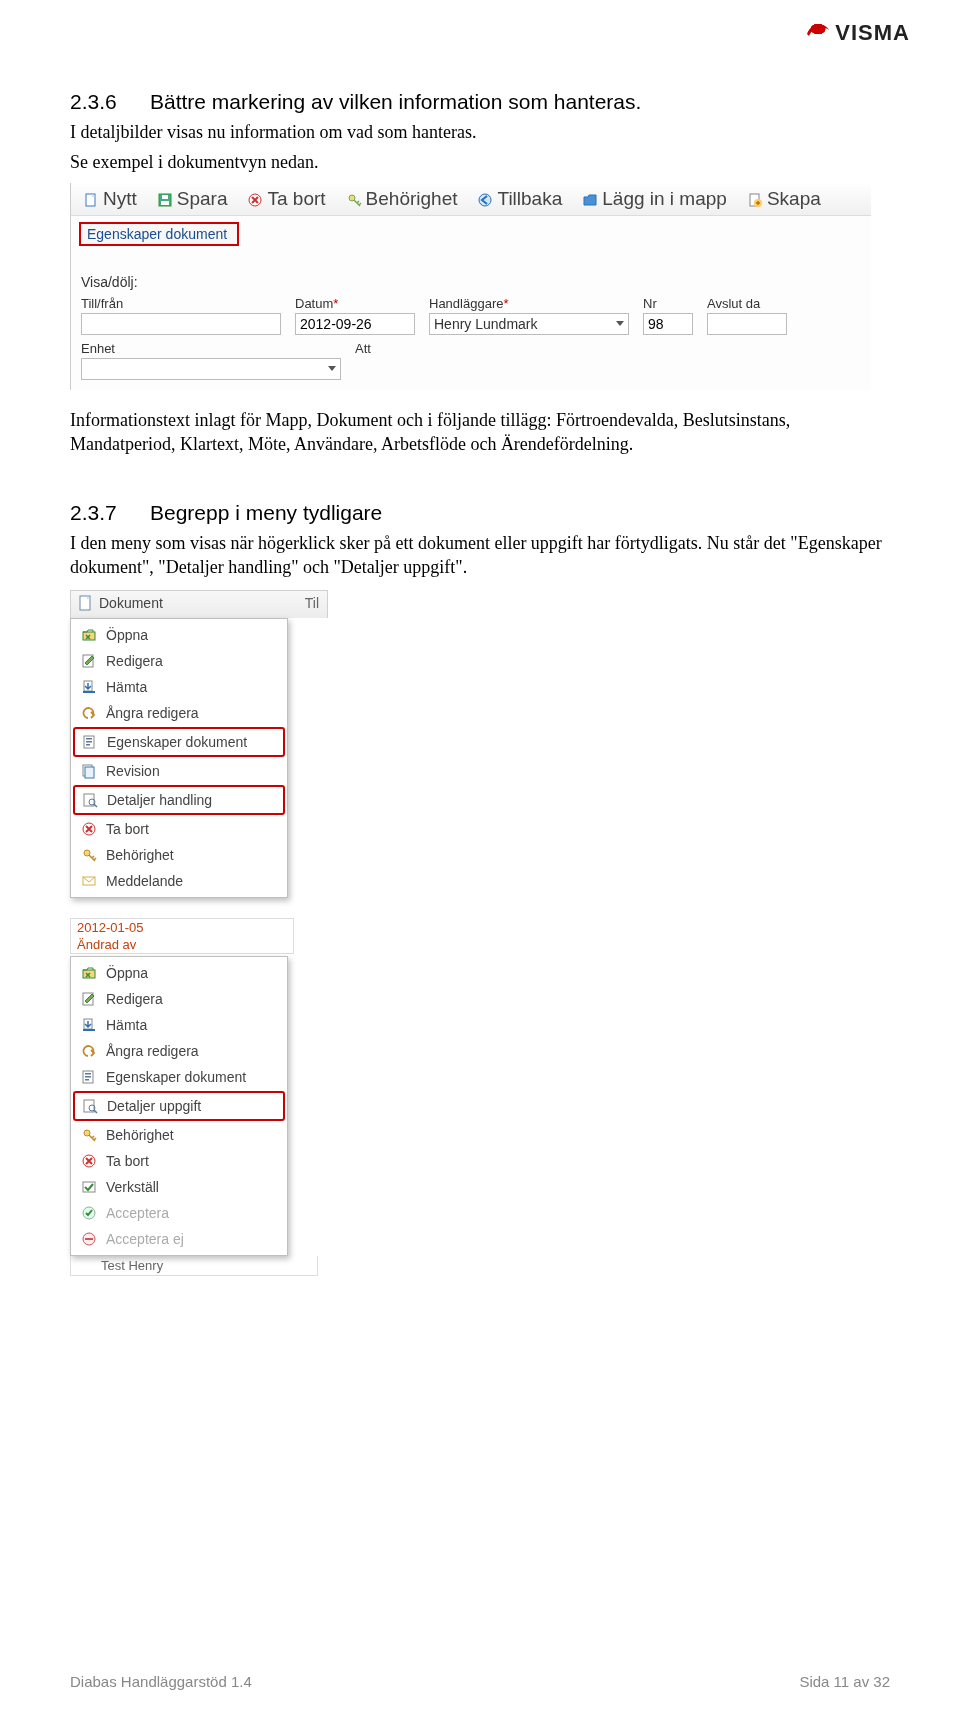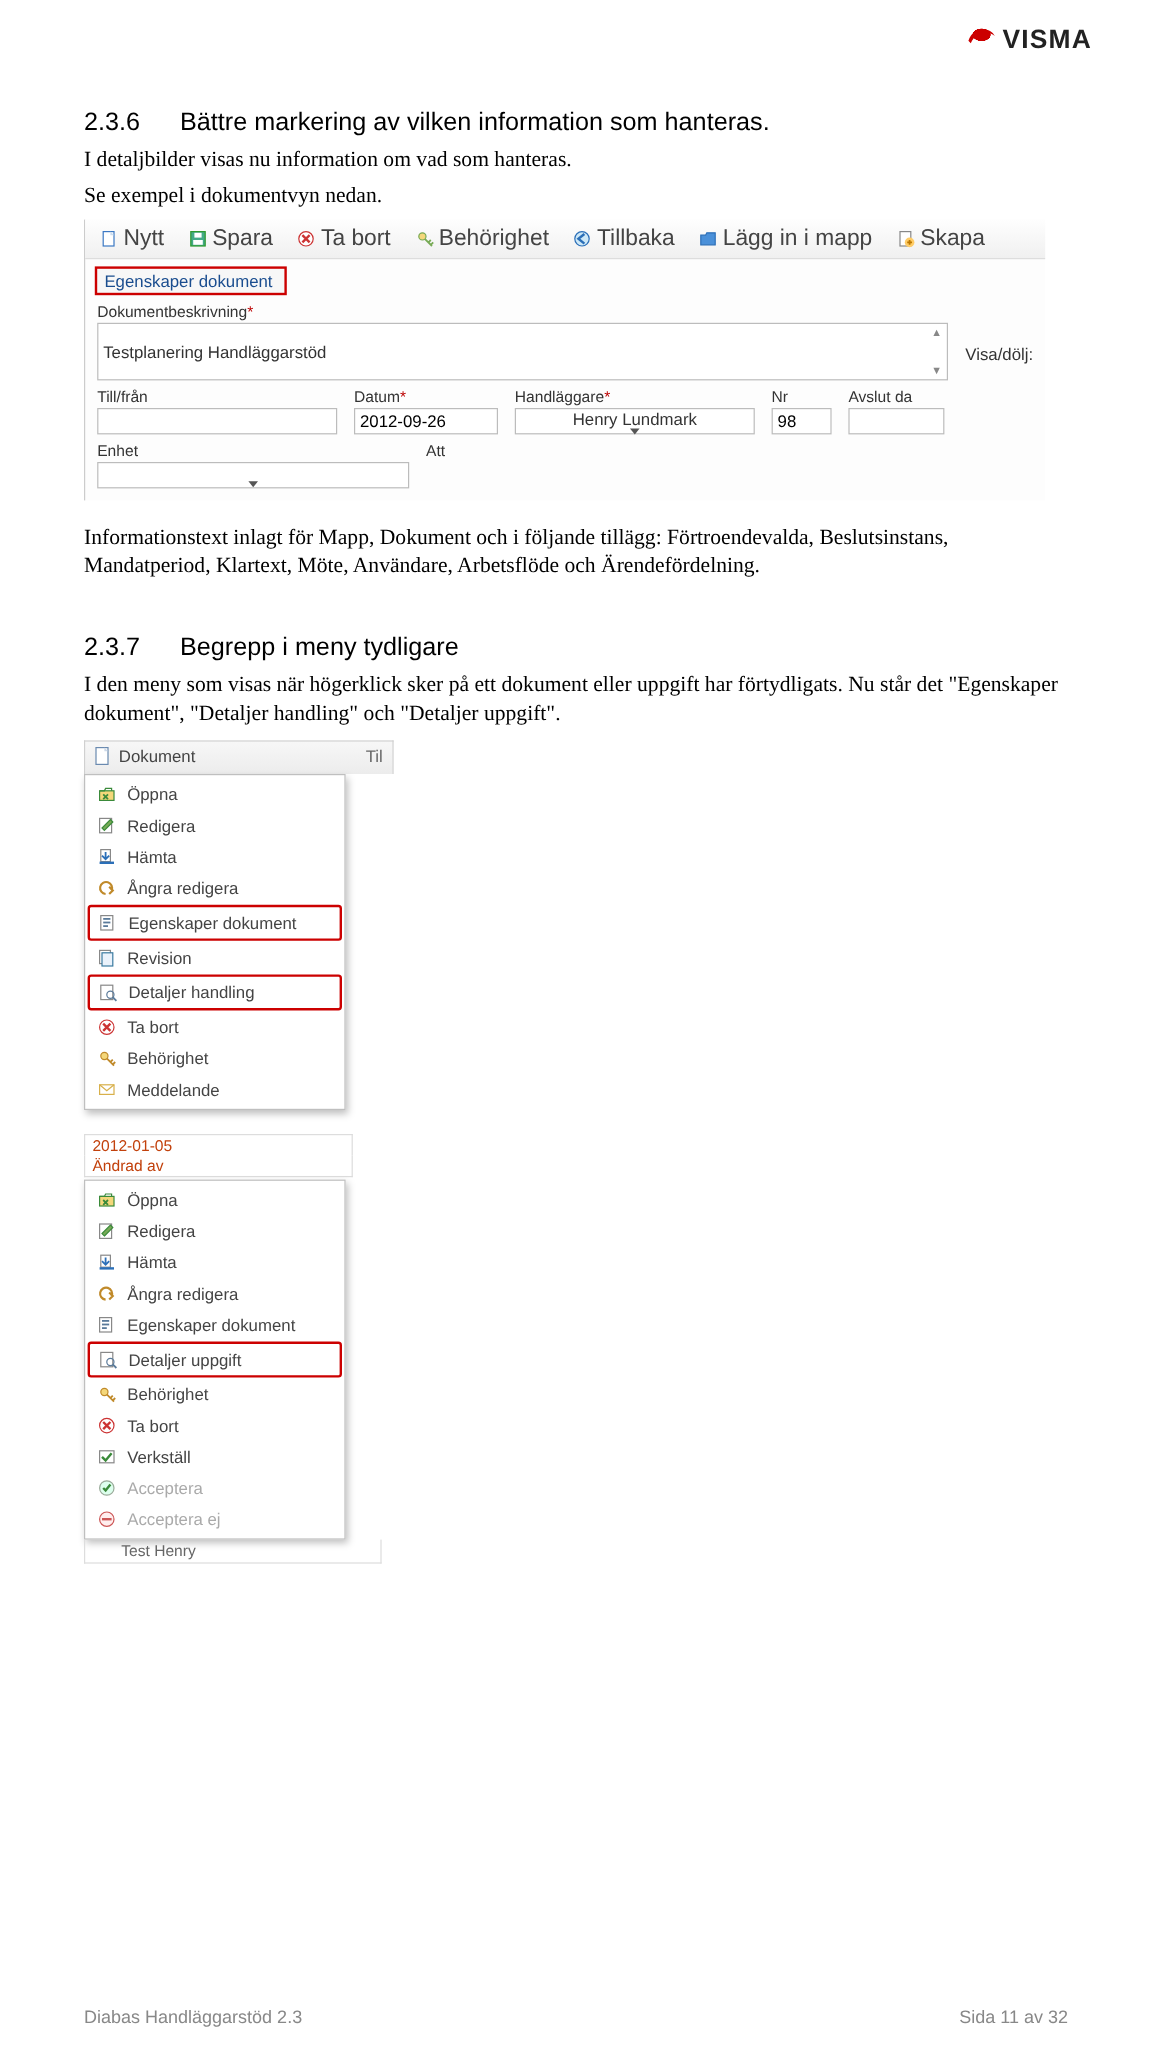--- a/index.html
+++ b/index.html
@@ -113,21 +113,20 @@
   .inp.ta { height: 48px; resize:none; display:flex; align-items:center; }
   .dd {
     border: 1px solid #bcbcbc;
     background: #fff;
     height: 22px;
     display: flex;
     align-items: center;
     justify-content: space-between;
     padding: 0 4px;
     box-sizing: border-box;
-    flex-direction: column;
   }
   .dd .caret {
     width: 0; height: 0;
     border-left: 4px solid transparent;
     border-right: 4px solid transparent;
     border-top: 5px solid #555;
   }
   .side-lbl {
     font-size: 14px;
     color: #333;
@@ -274,30 +273,20 @@
               <circle cx="11" cy="11" r="4" fill="#fc6"></circle>
               <path d="M11 9 L11 13 M9 11 L13 11" stroke="#b70" stroke-width="1.5"></path>
             </svg></span>
           <span>Skapa</span>
         </div>
       </div>
     <div class="tabbar">
       <span class="tab">Egenskaper dokument</span>
     </div>
     <div class="formrow">
-      <div class="fld" style="flex:1">
-        <span class="lbl"><span>Dokumentbeskrivning</span><span class="req">*</span></span>
-        <div class="inp ta" style="position:relative">
-          <span>Testplanering Handläggarstöd</span>
-          <div style="position:absolute; right:2px; top:2px; bottom:2px; width:14px; display:flex; flex-direction:column; justify-content:space-between;">
-            <span style="font-size:9px;color:#888;text-align:center">▲</span>
-            <span style="font-size:9px;color:#888;text-align:center">▼</span>
-          </div>
-        </div>
-      </div>
       <div class="side-lbl">Visa/dölj:</div>
     </div>
     <div class="formrow">
       <div class="fld" style="width:200px">
         <span class="lbl">Till/från</span>
         <input class="inp" style="">
       </div>
       <div class="fld" style="width:120px">
         <span class="lbl"><span>Datum</span><span class="req">*</span></span>
         <input class="inp" value="2012-09-26" style="">
@@ -555,17 +544,17 @@
               <rect x="4" y="7" width="8" height="2" fill="#c55"></rect>
             </svg>
           </span>
           <span>Acceptera ej</span>
         </div>
       </div>
     <div class="partialbelow">Test Henry</div>
   </div>
 
   <div class="footer">
-    <span>Diabas Handläggarstöd 2.3</span>
+    <span>Diabas Handläggarstöd 1.4</span>
     <span>Sida 11 av 32</span>
   </div>
 
 </div>
 
 </body></html>

